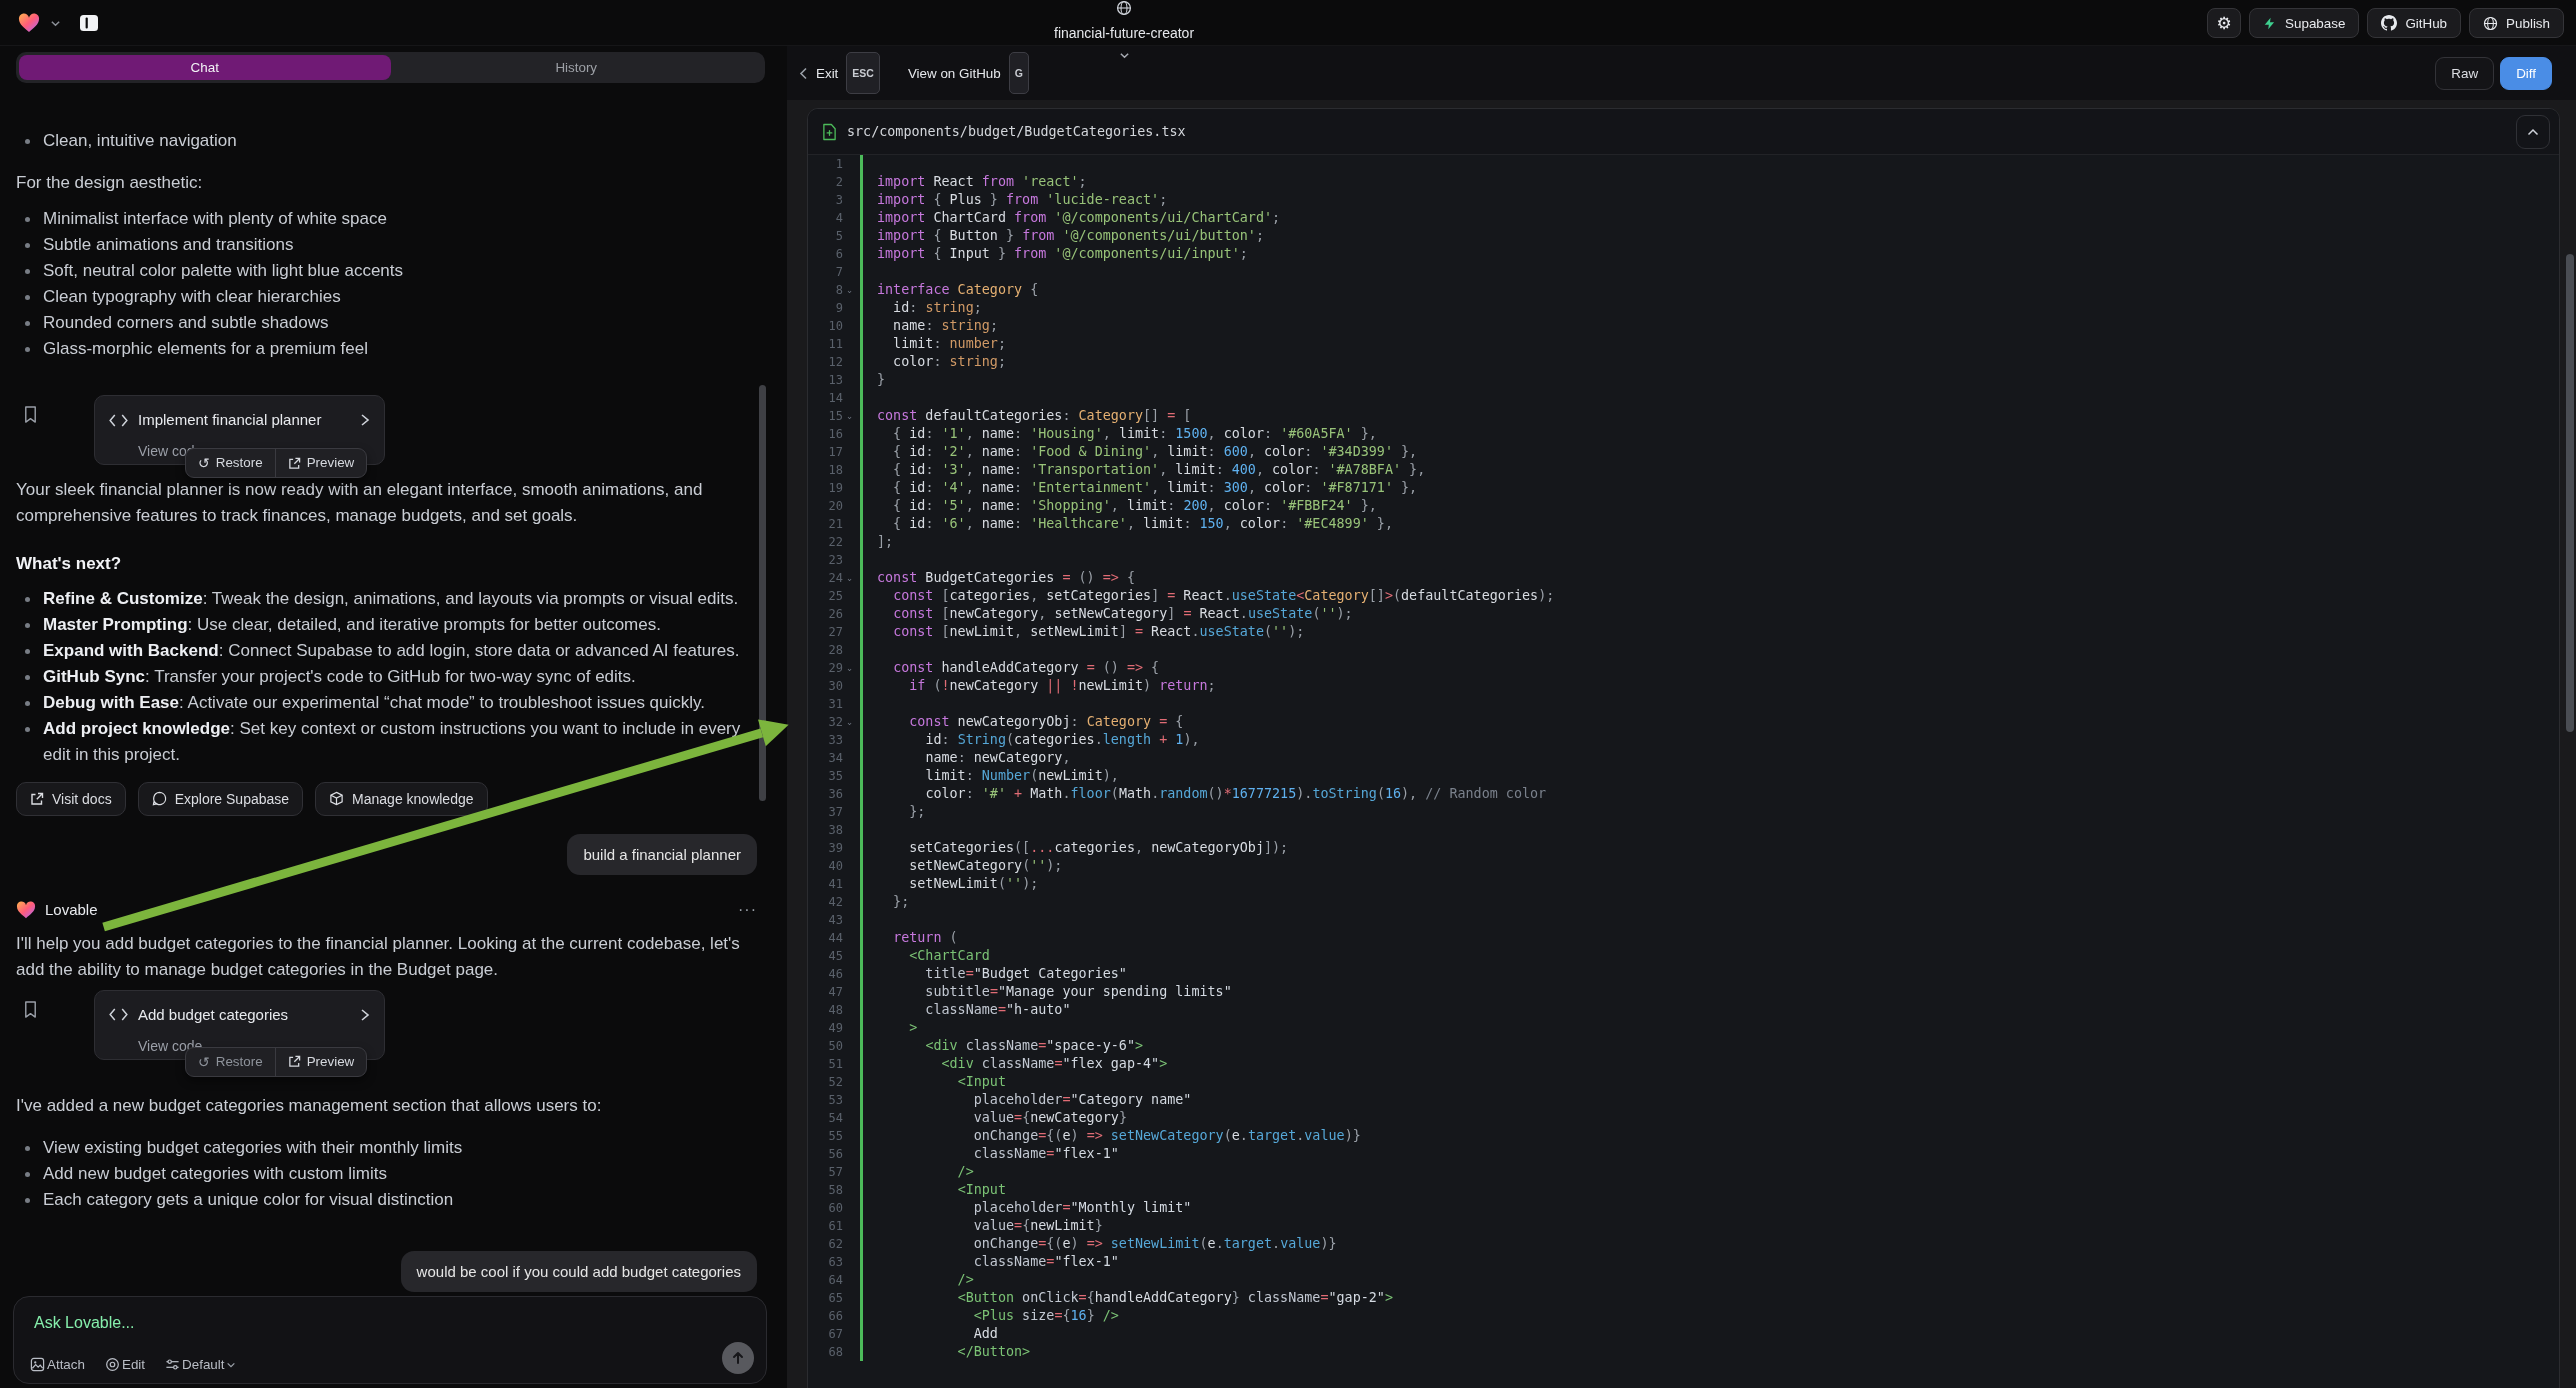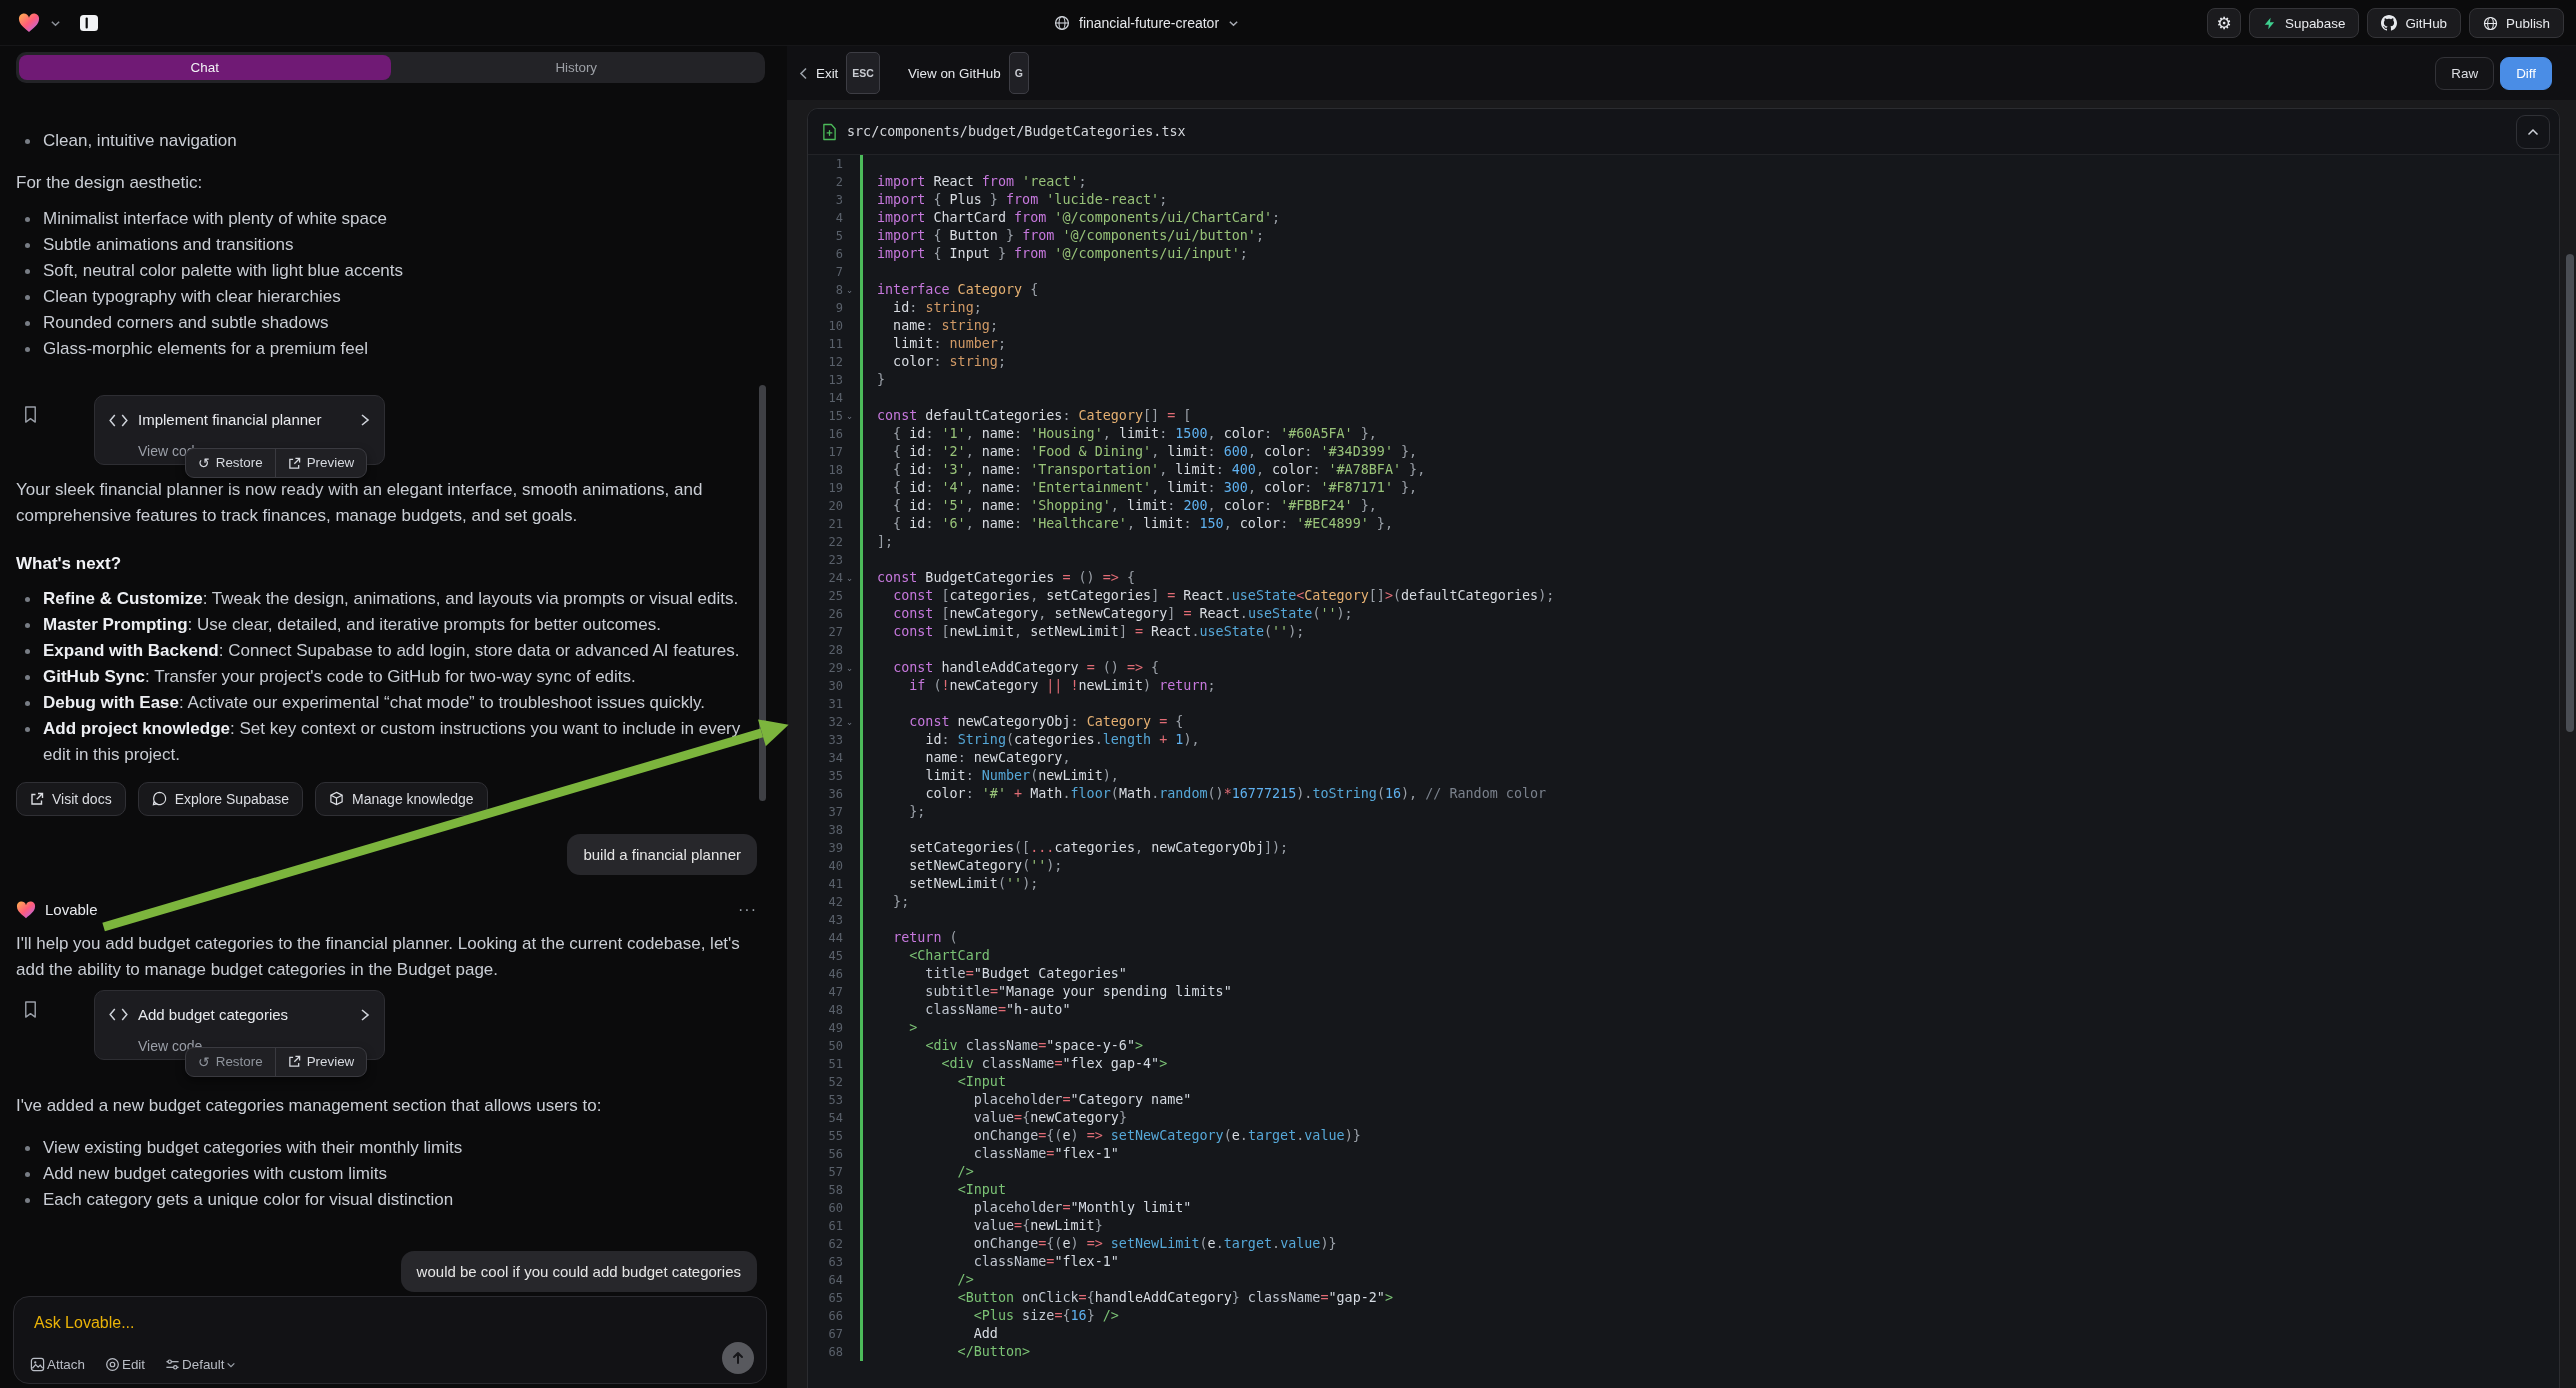--- a/index.html
+++ b/index.html
@@ -4,21 +4,21 @@
 <style>
   * { margin:0; padding:0; box-sizing:border-box; }
   html,body { width:2576px; height:1388px; }
   body { position:relative; background:#0b0b0c; font-family:"Liberation Sans",sans-serif; color:#cfd3da; overflow:hidden; }
   svg { display:block; }
 
   
   .topbar { position:absolute; left:0; top:0; width:2576px; height:46px; background:#0b0b0c; border-bottom:1px solid #161618; z-index:5; }
   .topbar-left { position:absolute; left:18px; top:0; height:46px; display:flex; align-items:center; gap:10px; }
   .icon-btn { display:flex; align-items:center; justify-content:center; cursor:pointer; }
-  .topbar-center { position:absolute; left:1054px; top:0; height:46px; display:flex; align-items:center; gap:9px; font-size:14px; color:#e6e8ec; }
+  .topbar-center { position:absolute; left:1054px; top:0; height:46px; display:flex; align-items:center; gap:9px; font-size:14px; color:#e6e8ec;flex-direction:column; }
   .topbar-right { position:absolute; right:12px; top:8px; display:flex; gap:8px; }
   .tb-btn { height:30px; display:flex; align-items:center; gap:8px; background:#1b1b1e; border:1px solid #343438; border-radius:8px; padding:0 13px; font-size:13.4px; color:#e8eaee; cursor:pointer; }
   .tb-btn.square { width:34px; padding:0; justify-content:center; }
   .gear-glyph { font-size:17px; color:#e8eaee; }
 
   
   .left-panel { position:absolute; left:0; top:46px; width:787px; bottom:0; background:#0b0b0c; }
   .tabs { position:absolute; left:16px; top:6px; width:749px; height:31px; background:#232327; border-radius:10px; display:flex; padding:3px; }
   .tab { flex:1; display:flex; align-items:center; justify-content:center; font-size:13.4px; color:#9da0a6; border-radius:8px; cursor:pointer; }
   .tab.active { background:#701a75; color:#f2f3f5; }
@@ -58,21 +58,21 @@
 
   .assistant-row { margin-top:22px; display:flex; align-items:center; gap:9px; }
   .assistant-name { font-size:15px; color:#e9ebef; }
   .more-dots { margin-left:auto; color:#9aa0a8; font-size:16px; letter-spacing:1px; cursor:pointer; }
   .msg2 { margin-top:8px; }
 
   .chat-scrollbar { position:absolute; left:759px; top:339px; width:7px; height:416px; border-radius:4px; background:#3f4045; cursor:pointer; }
 
   
   .composer { position:absolute; left:13px; right:20px; bottom:4px; height:88px; background:#121215; border:1px solid #2b2b30; border-radius:16px; }
-  .composer-placeholder { position:absolute; left:20px; top:17px; font-size:16px; color:#eab308; }
+  .composer-placeholder { position:absolute; left:20px; top:17px; font-size:16px; color:#86efac; }
   .composer-actions { position:absolute; left:16px; bottom:11px; display:flex; align-items:center; gap:20px; font-size:13.4px; color:#b9bdc5; }
   .comp-item { display:flex; align-items:center; gap:2px; cursor:pointer; }
   .send-btn { position:absolute; right:12px; bottom:9px; width:32px; height:32px; border-radius:50%; background:#58595e; display:flex; align-items:center; justify-content:center; cursor:pointer; }
 
   
   .right-panel { position:absolute; left:787px; top:46px; right:0; bottom:0; background:#101013; }
   .code-header { position:absolute; left:0; top:0; right:0; height:54px; display:flex; align-items:center; padding:0 24px 0 12px; }
   .ch-left { display:flex; align-items:center; gap:10px; font-size:13.4px; color:#e6e8ec; }
   .ch-group { display:flex; align-items:center; gap:8px; cursor:pointer; }
   .kbd { background:#202025; border:1px solid #3d3d44; border-radius:5px; font-size:10.5px; padding:14px 5px; color:#c9ccd2; font-weight:700; }

